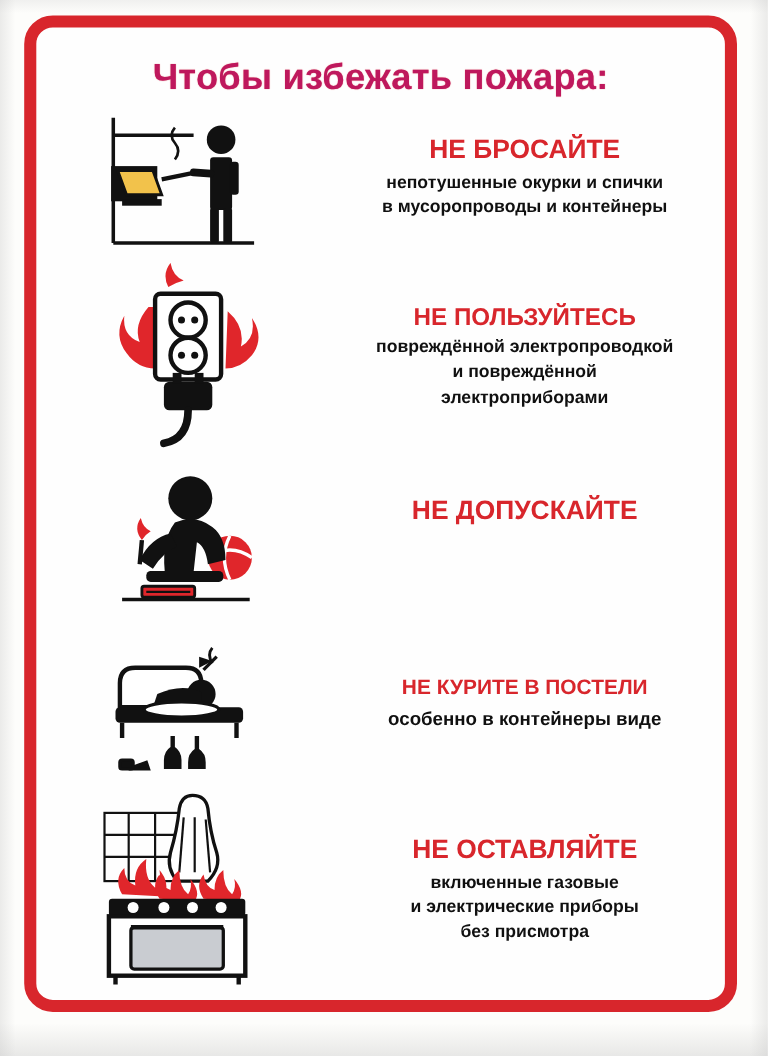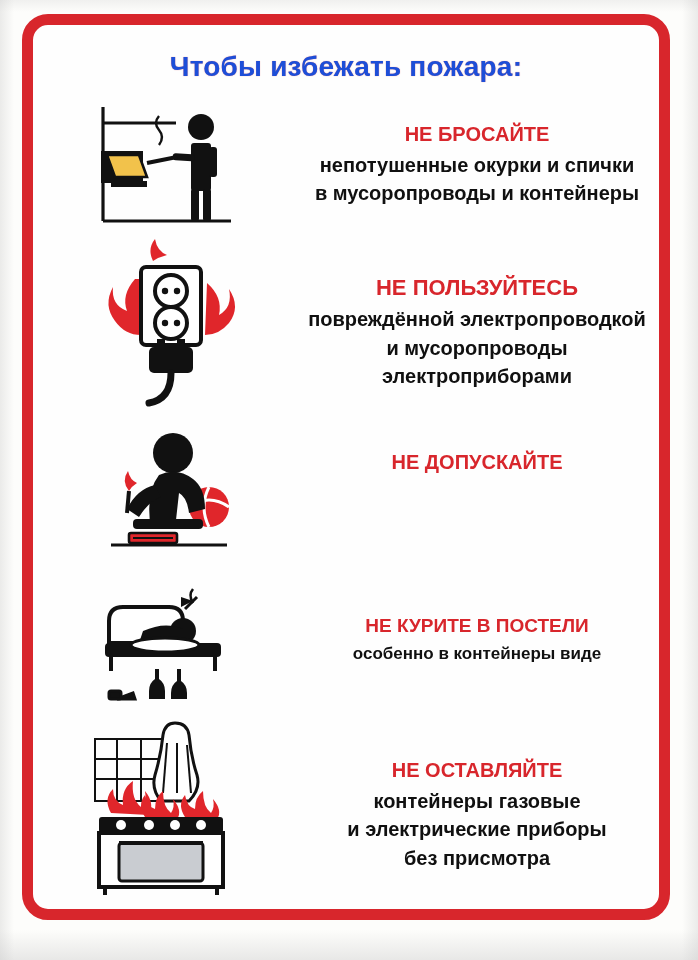--- a/index.html
+++ b/index.html
@@ -45,22 +45,22 @@
     box-sizing: border-box;
     background: #fefefe;
   }
 
   .title {
     position: absolute;
     left: 0;
     right: 0;
     top: 26px;
     text-align: center;
-    color: #1d4ed8;
-    font-size: 28px;
+    color: #be185d;
+    font-size: 33px;
     font-weight: bold;
     letter-spacing: .2px;
     font-family: "Liberation Sans", sans-serif;
     text-shadow: 0 0 1px rgba(216,38,44,.6);
   }
 
   
   .row {
     position: absolute;
     display: flex;
@@ -76,29 +76,29 @@
     justify-content: center;
   }
   .row .txt {
     flex: 1 1 auto;
     text-align: center;
     padding-top: 6px;
   }
   .heading {
     color: #d8262c;
     font-weight: bold;
-    font-size: 20px;
+    font-size: 24px;
     line-height: 1.15;
     margin-bottom: 5px;
     white-space: nowrap;
   }
   .body {
     color: #101010;
     font-weight: bold;
-    font-size: 20px;
+    font-size: 16px;
     line-height: 1.42;
   }
   .body div { white-space: nowrap; }
 
   #row1 { top: 78px; }
   #row2 { top: 214px; }
   #row3 { top: 400px; }
   #row4 { top: 562px; }
   #row5 { top: 692px; justify-content: space-between; }
 
@@ -182,21 +182,21 @@
           <rect x="66" y="108" width="44" height="26" rx="5" fill="#111"></rect>
           <rect x="74" y="100" width="8" height="10" fill="#111"></rect>
           <rect x="94" y="100" width="8" height="10" fill="#111"></rect>
           <path d="M88 134 q0 26 -22 30" stroke="#111" stroke-width="7" fill="none" stroke-linecap="round"></path>
         </svg>
       </div>
       <div class="txt">
         <div class="heading">НЕ ПОЛЬЗУЙТЕСЬ</div>
         <div class="body">
           <div>повреждённой электропроводкой</div>
-          <div>и мусоропроводы</div>
+          <div>и повреждённой</div>
           <div>электроприборами</div>
         </div>
       </div>
     </div>
 
     <div class="row" id="row3">
       <div class="art">
         <svg width="180" height="130" viewBox="0 0 180 130">
 
           <circle cx="128" cy="82" r="20" fill="#e0262b"></circle>
@@ -293,21 +293,21 @@
           <rect x="18" y="116" width="124" height="54" fill="#fff" stroke="#111" stroke-width="4"></rect>
           <rect x="38" y="126" width="84" height="38" rx="3" fill="#c9ccd1" stroke="#111" stroke-width="3"></rect>
           <line x1="38" y1="126" x2="122" y2="126" stroke="#111" stroke-width="4"></line>
           <line x1="24" y1="170" x2="24" y2="178" stroke="#111" stroke-width="4"></line>
           <line x1="136" y1="170" x2="136" y2="178" stroke="#111" stroke-width="4"></line>
         </svg>
       </div>
       <div class="txt">
         <div class="heading">НЕ ОСТАВЛЯЙТЕ</div>
         <div class="body">
-          <div>контейнеры газовые</div>
+          <div>включенные газовые</div>
           <div>и электрические приборы</div>
           <div>без присмотра</div>
         </div>
       </div>
     </div>
 
   </div>
 </div>
 
 </body></html>

